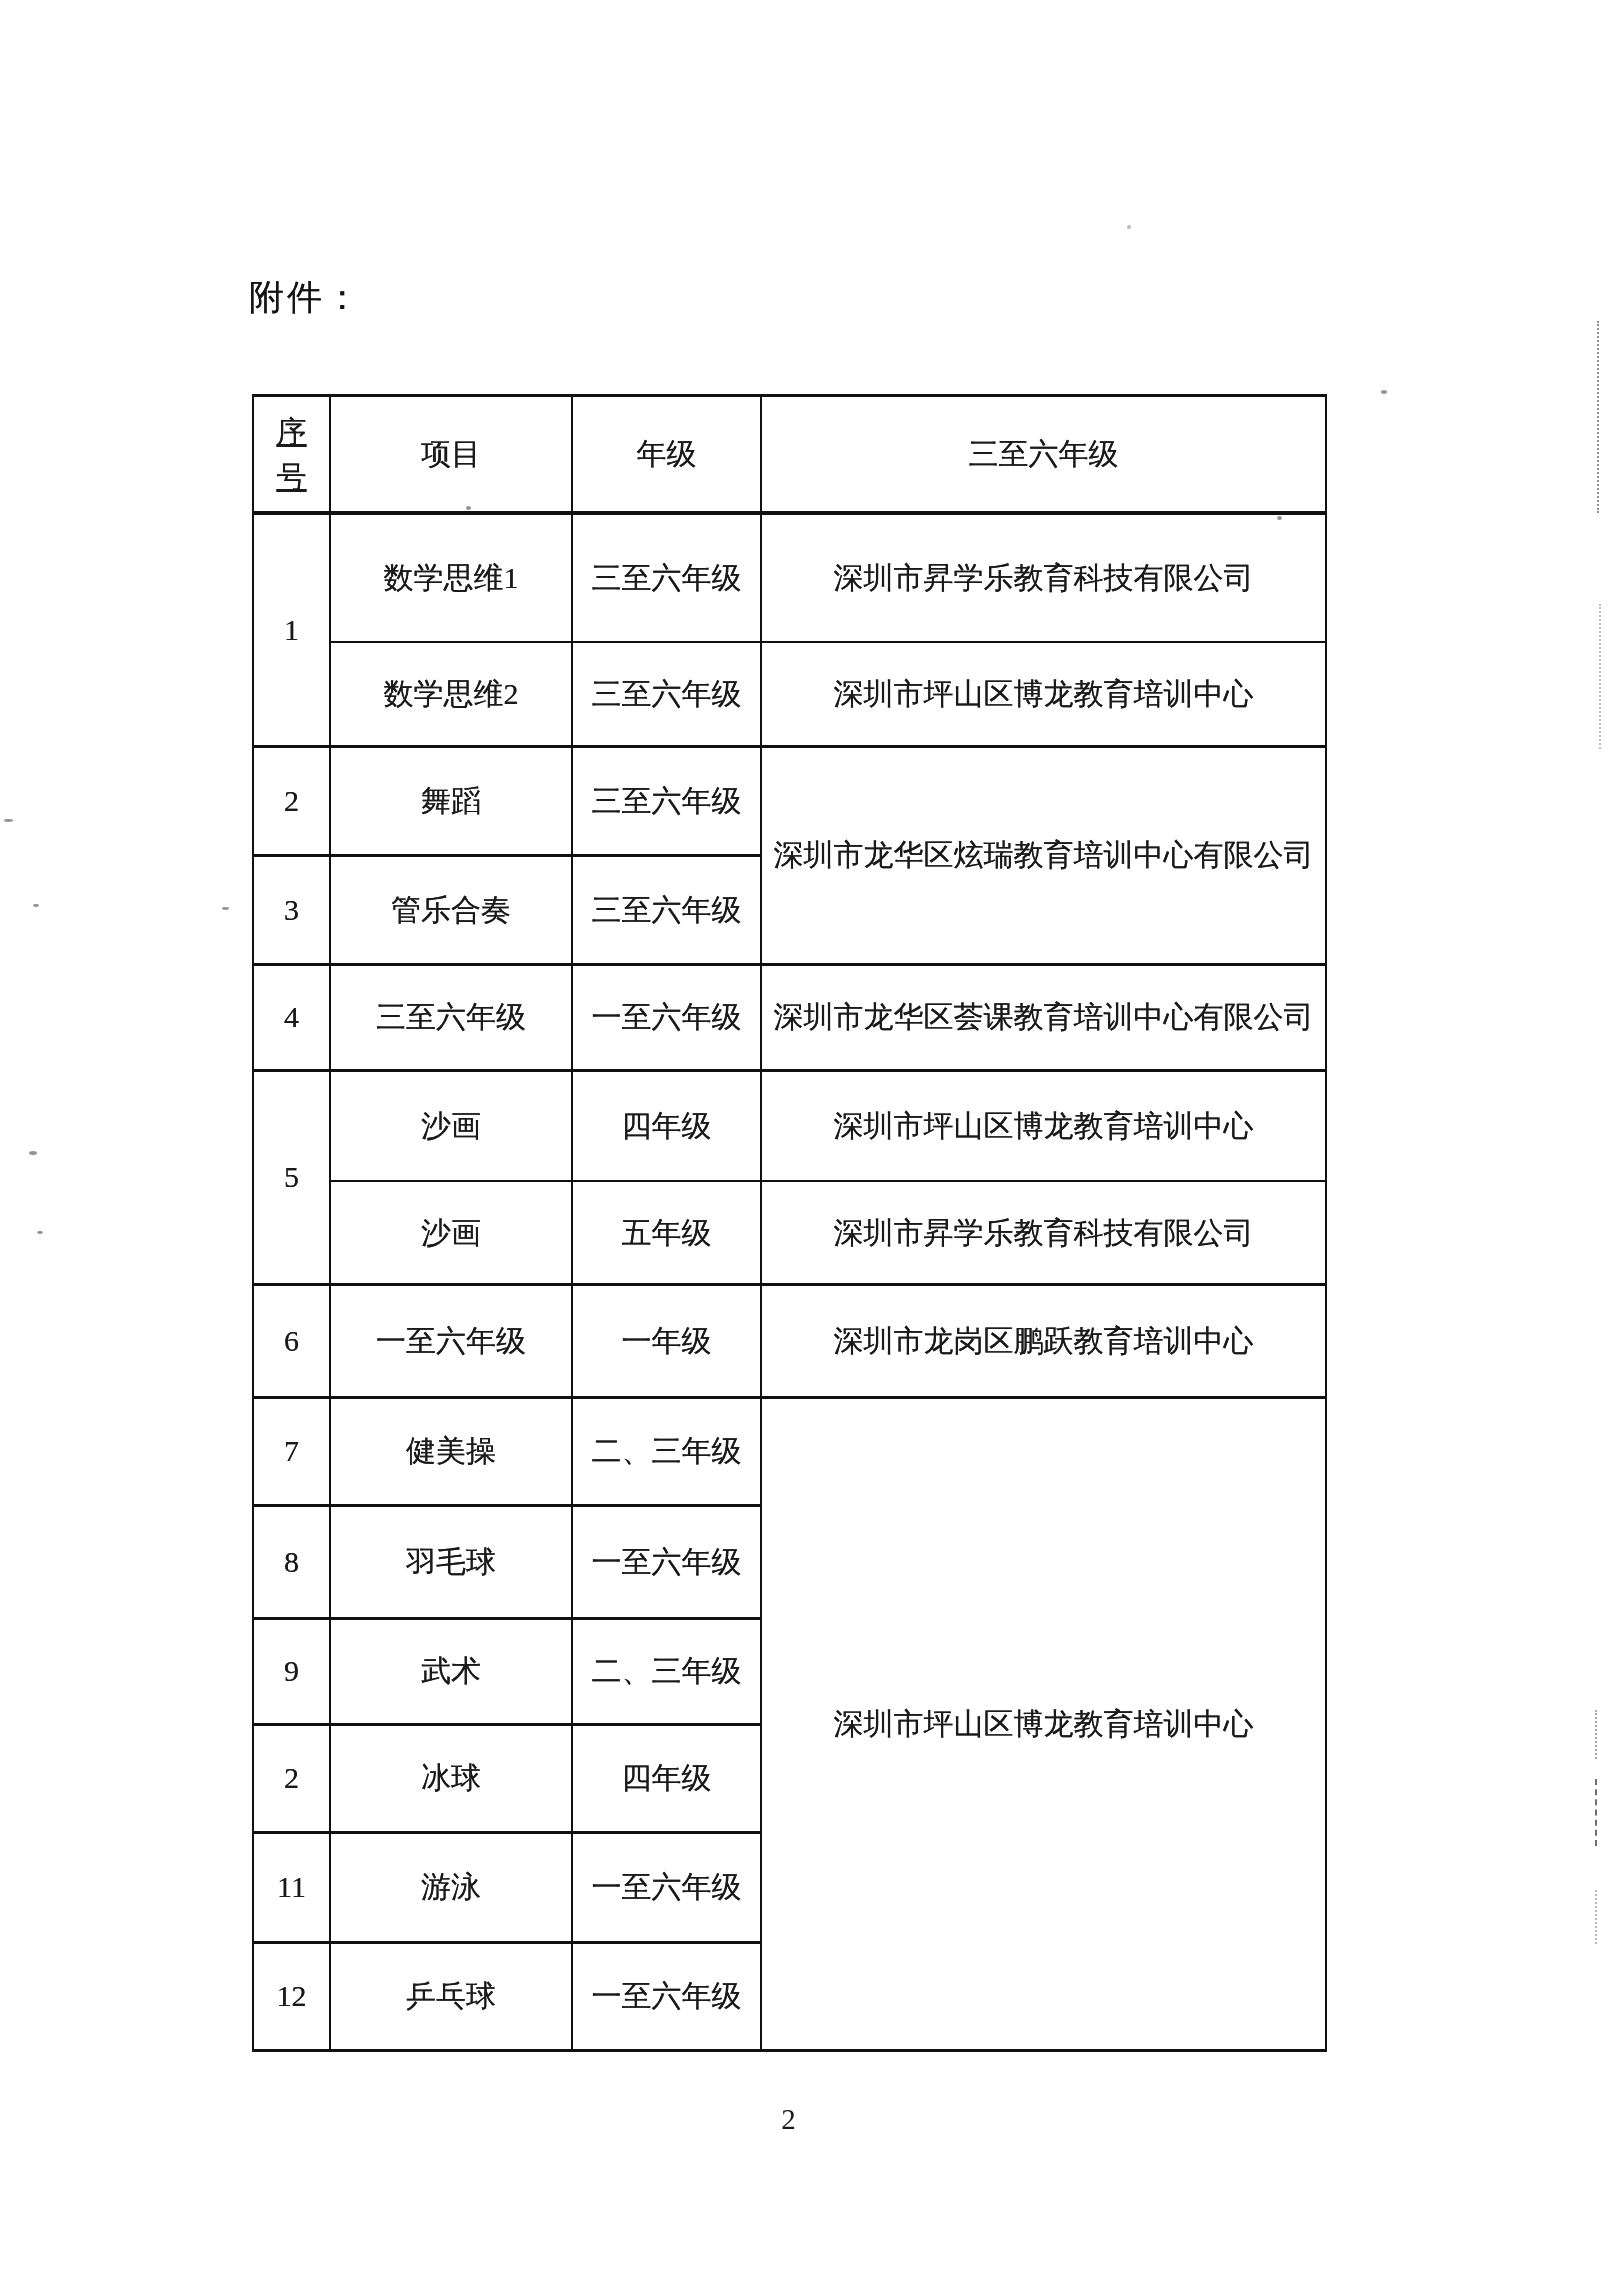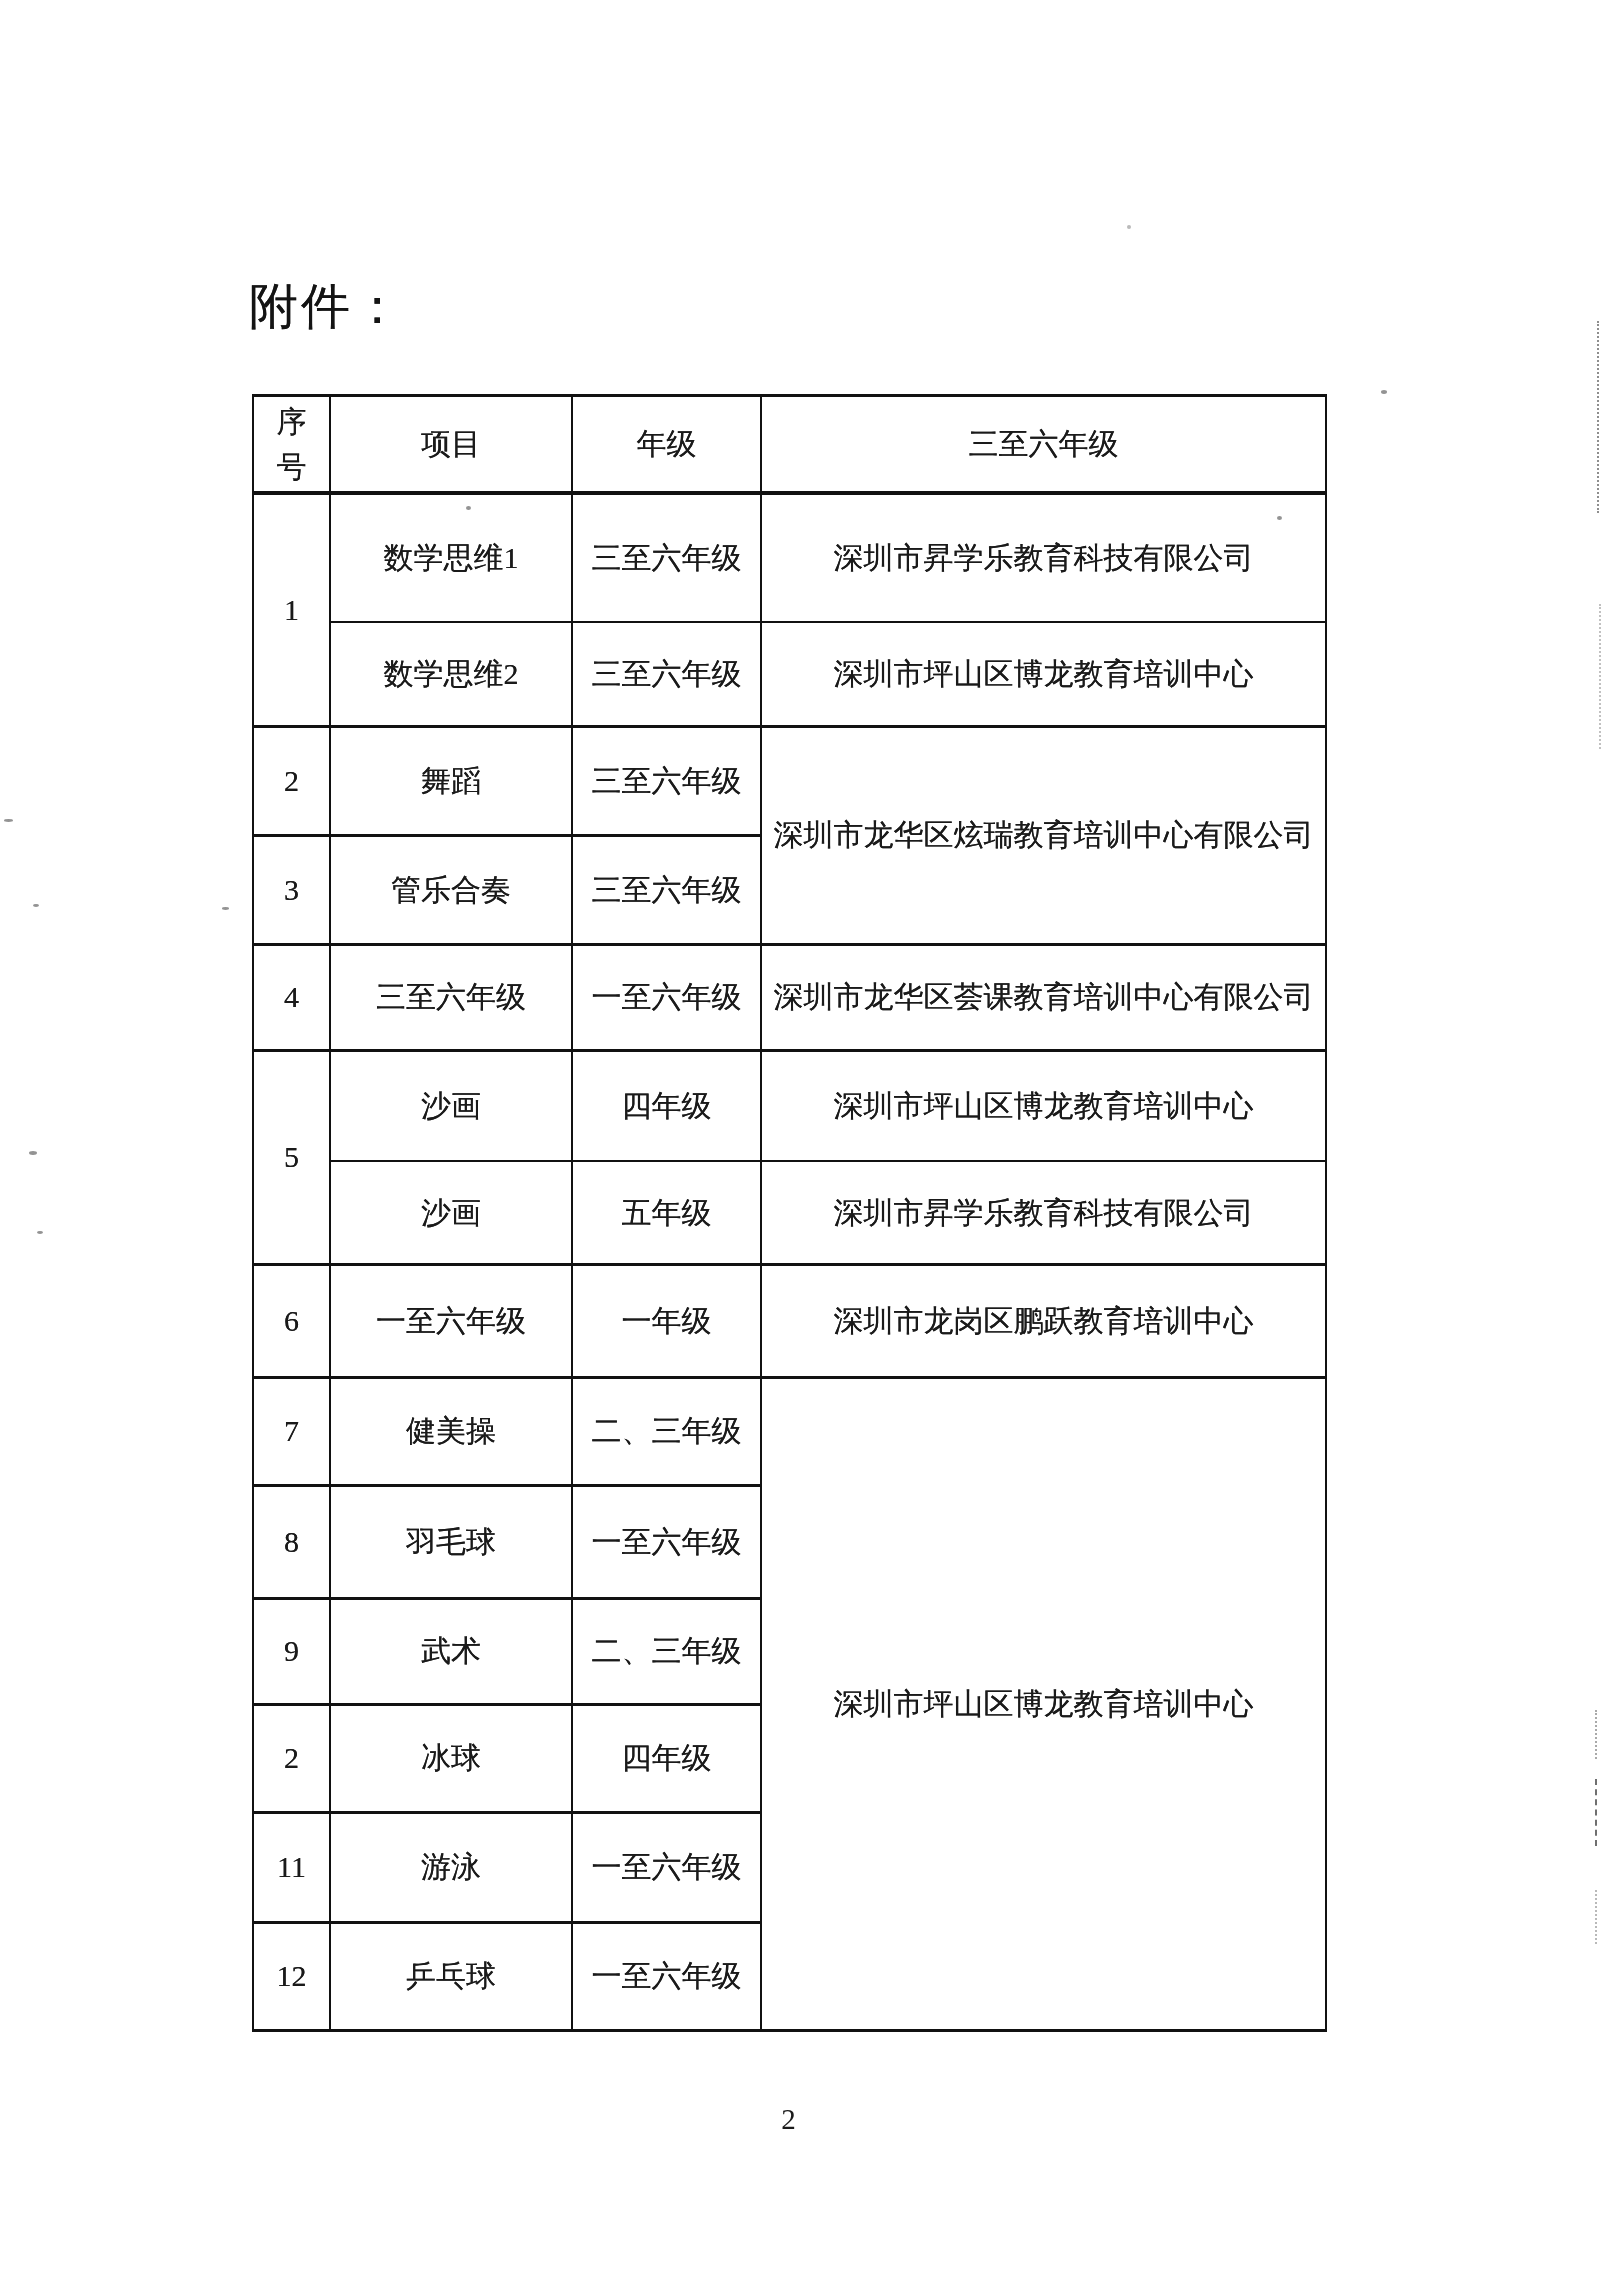--- a/index.html
+++ b/index.html
@@ -7,21 +7,21 @@
     position:relative;
     width:1623px;height:2292px;
     background:#ffffff;
     overflow:hidden;
     font-family:"Liberation Serif","DejaVu Serif",serif;
     color:#191919;
   }
   .attachment{
     position:absolute;
     left:249px;top:274px;
-    font-size:49px;
+    font-size:35px;
     letter-spacing:2.9px;
     color:#141414;
     text-shadow:0 0 0.6px rgba(0,0,0,.75);
   }
   table.doc-table{
     position:absolute;
     left:252px;top:394px;
     width:1073px;
     border-collapse:collapse;
     table-layout:fixed;
@@ -37,23 +37,24 @@
     font-size:30px;
     color:#1a1a1a;
     line-height:1.45;
     text-shadow:0 0 0.6px rgba(0,0,0,.8);
     overflow:hidden;
   }
   .doc-table th{border-bottom-width:4.9px;}
   .doc-table td.thin-b{border-bottom-width:2.9px;}
   .doc-table td.thin-t{border-top-width:2.9px;}
   .seq-head-inner{
-    width:1.15em;margin:2px auto;
+    width:1.15em;margin:12px auto;
     word-break:break-all;
     line-height:1.5;
+    text-decoration:underline;
   }
   .page-number{
     position:absolute;
     left:252px;top:2103px;
     width:1073px;
     text-align:center;
     font-size:29px;
     color:#1a1a1a;
   }
   

